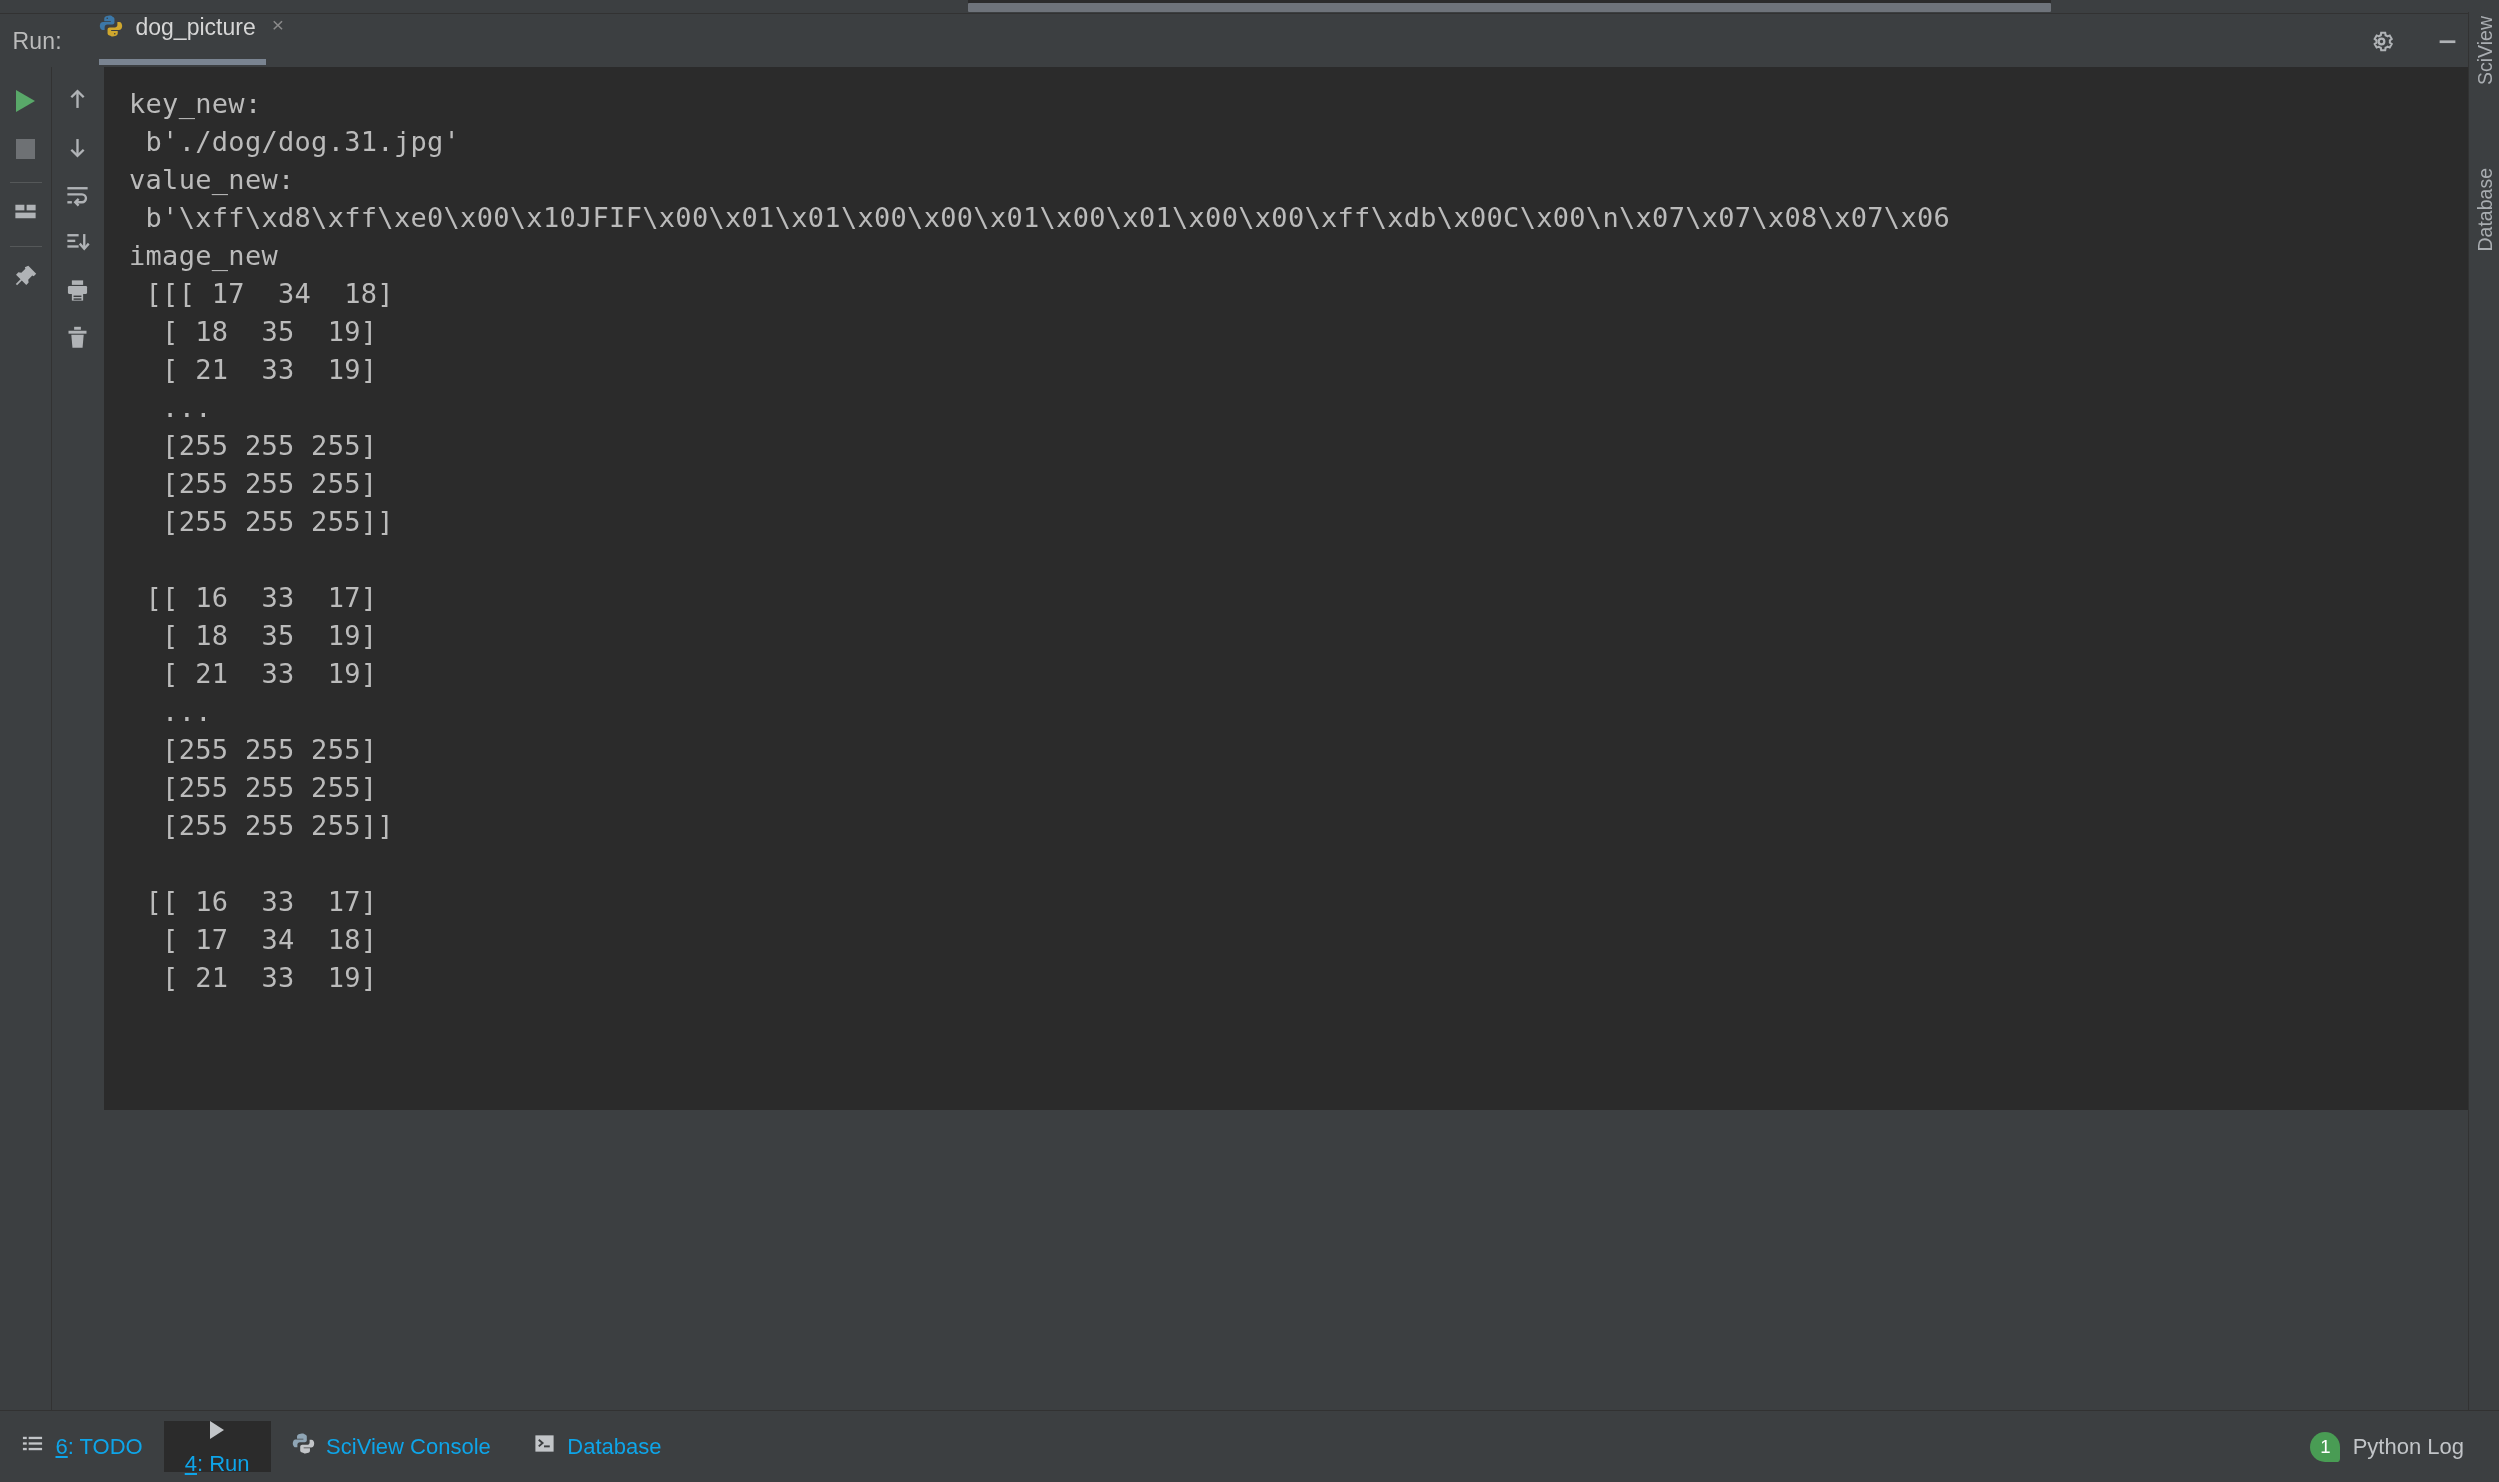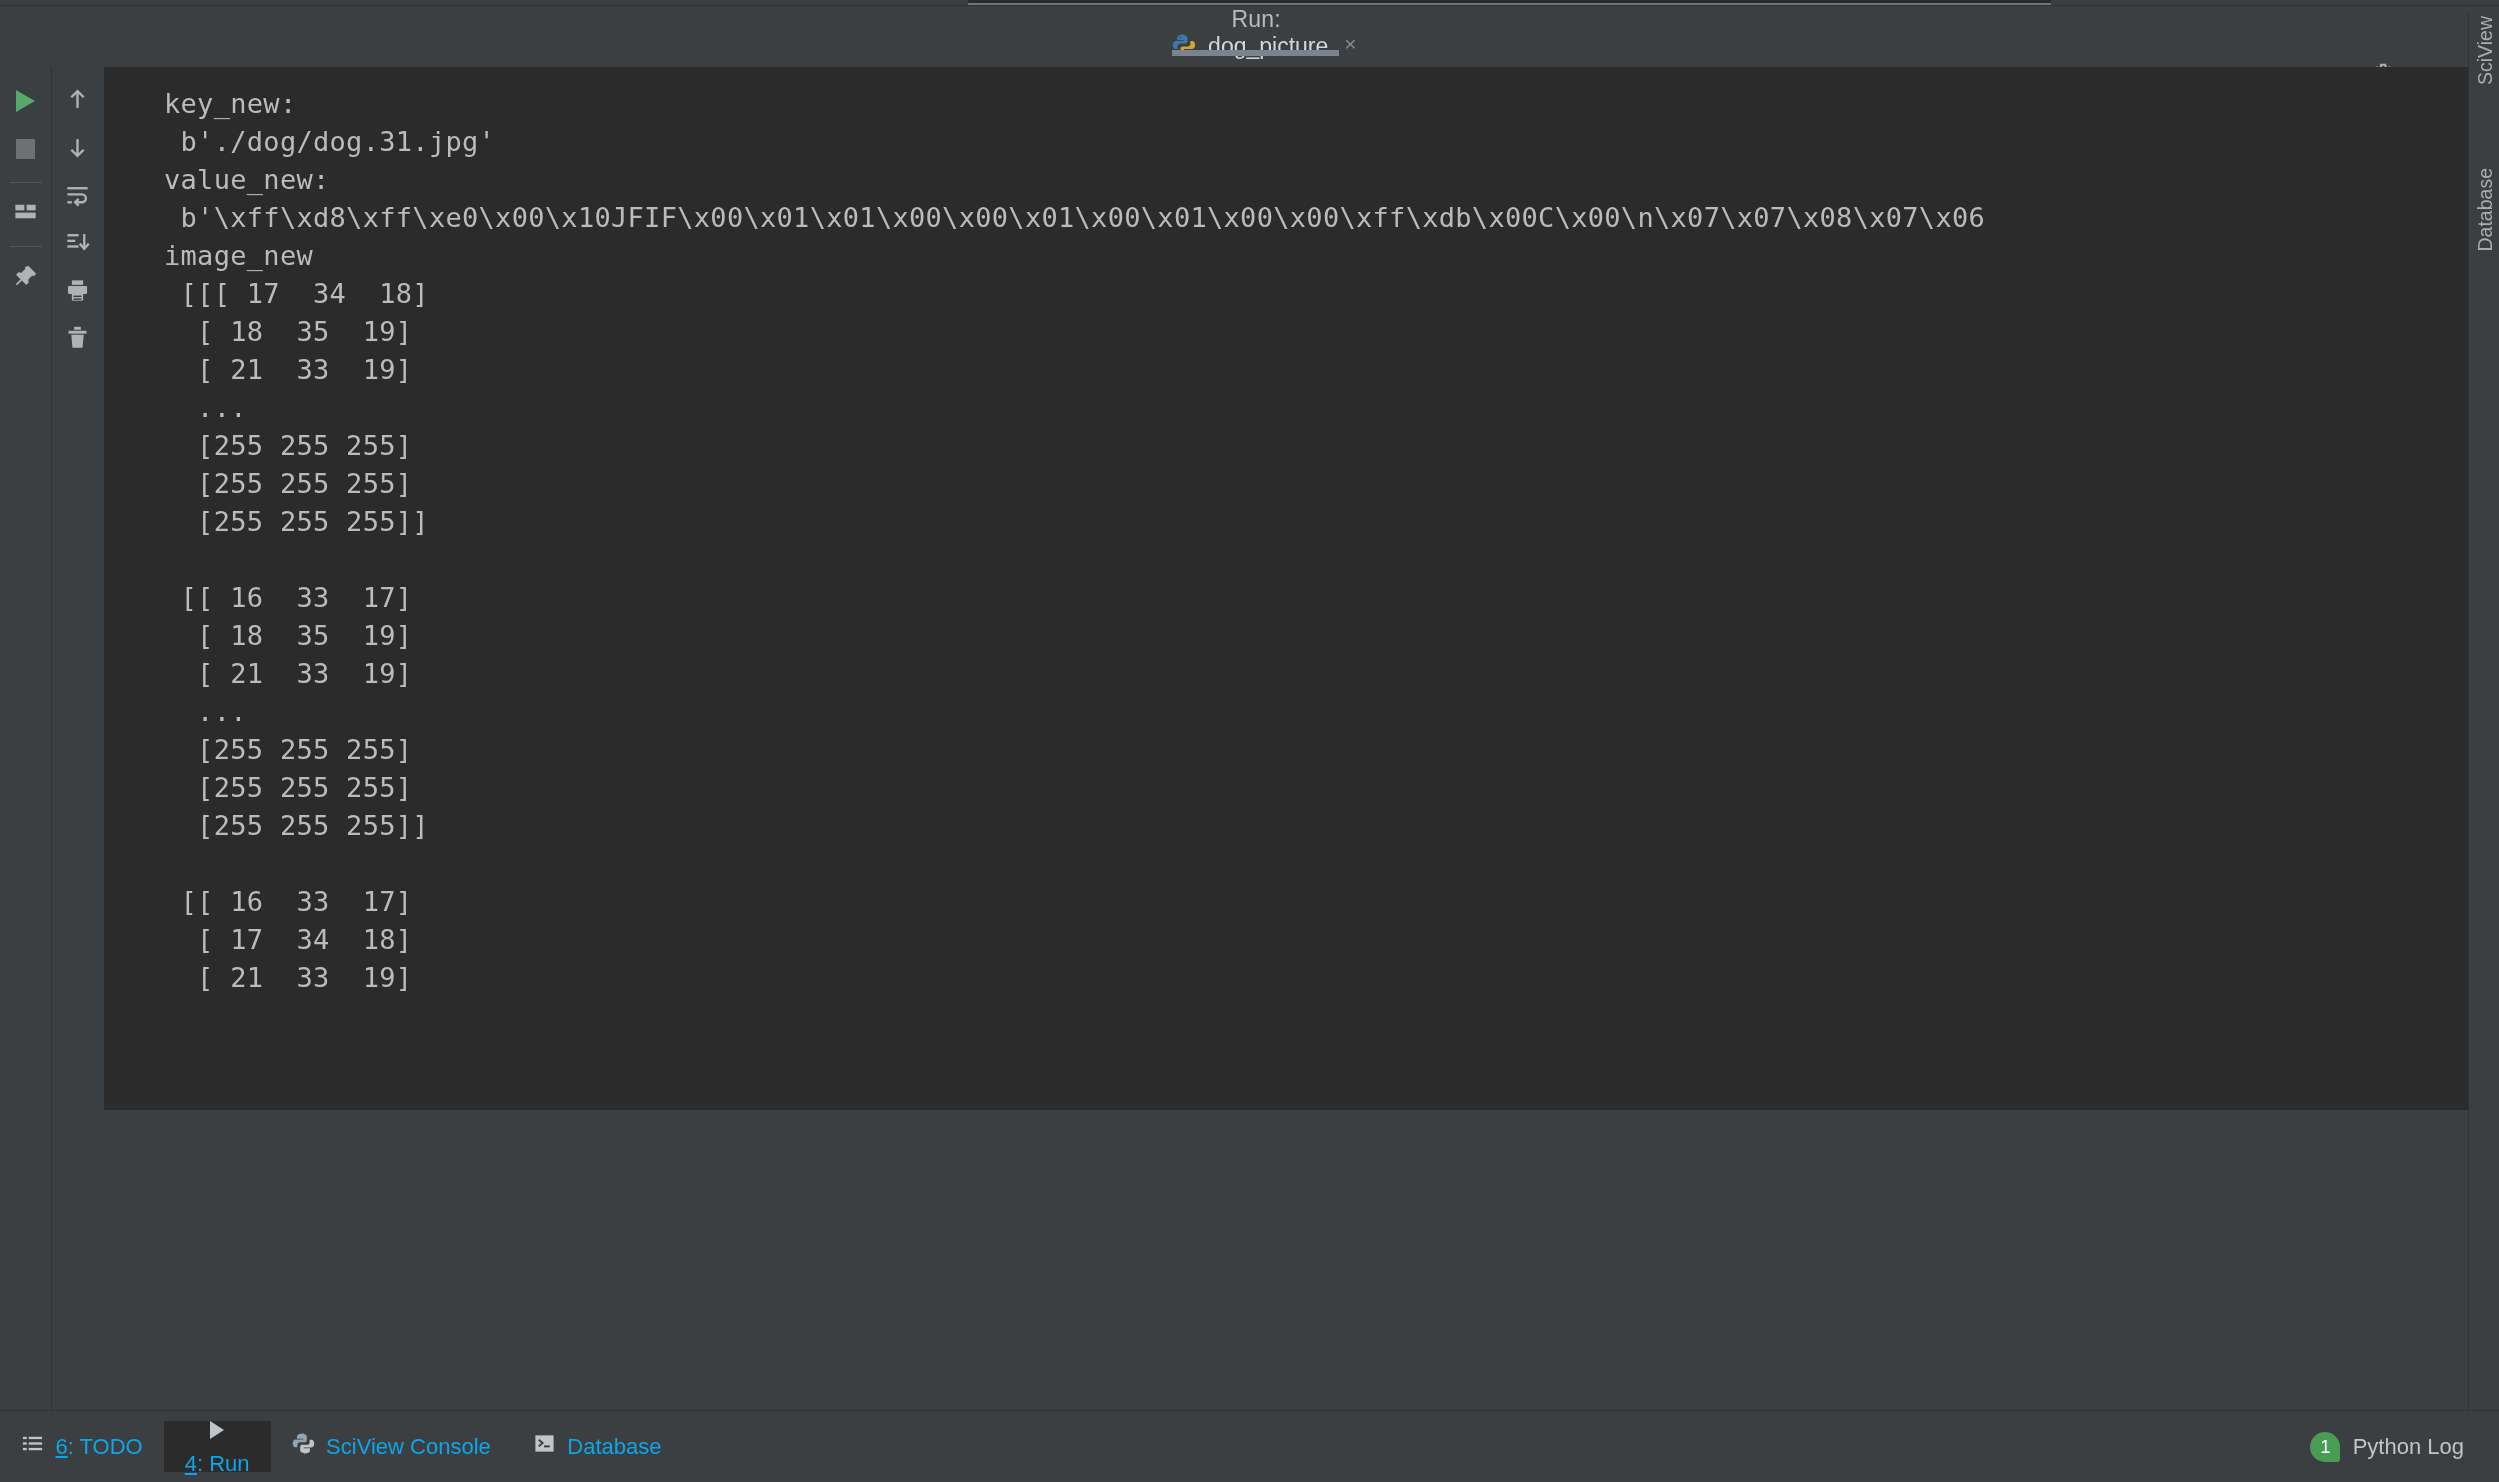--- a/index.html
+++ b/index.html
@@ -42,27 +42,26 @@
   .top-strip-right {
     position: absolute;
     top: 0; left: 2051px;
     width: 449px; height: 12.4px;
     background: #3c3f41;
   }
 
   
   .tabbar {
     position: absolute;
-    top: 5px; left: 0;
+    top: 13px; left: 0;
     width: 2500px; height: 55px;
     background: #3c3f41;
     border-top: 0.9px solid #323232;
     display: flex;
     align-items: center;
-    flex-direction: column;
   }
   .run-label {
     margin-left: 12.4px;
     font-size: 23px;
     color: #bbbbbb;
     letter-spacing: 0.2px;
   }
   .tab {
     position: relative;
     margin-left: 32px;
@@ -141,21 +140,20 @@
     background: #6e7174;
   }
 
   
   .console {
     position: absolute;
     top: 67px; left: 104px;
     width: 2396px; height: 1043px;
     background: #2b2b2b;
     overflow: hidden;
-    padding-left: 35px;
   }
   .console-inner {
     padding: 18px 0 0 25px;
     font-family: "DejaVu Sans Mono", monospace;
     font-size: 27px;
     line-height: 38px;
     color: #bbbbbb;
     white-space: pre;
     letter-spacing: 0.3px;
   }

